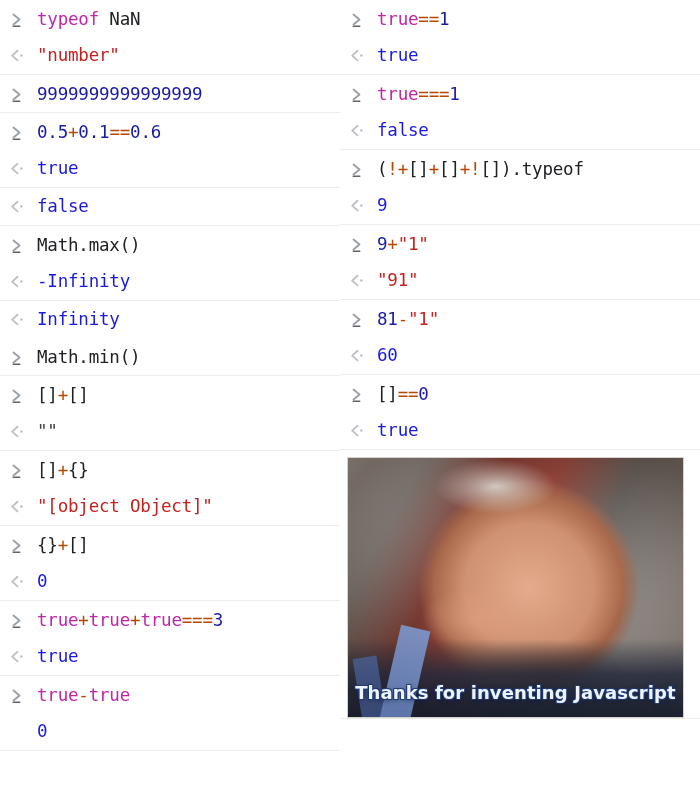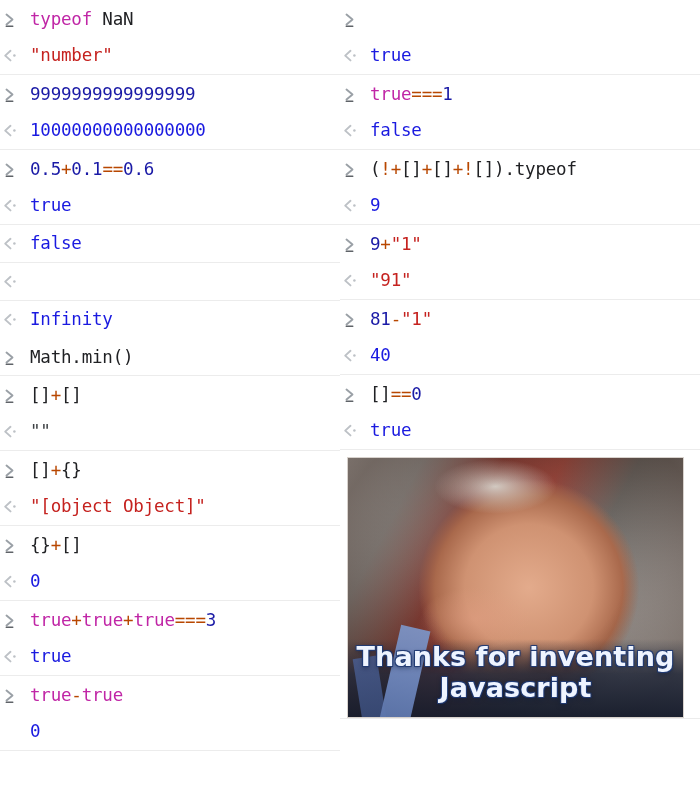--- a/index.html
+++ b/index.html
@@ -35,20 +35,21 @@
     border-bottom: 1px solid #ececec;
     position: relative;
   }
   .group:first-child { border-top: 0; }
 
   .line {
     display: flex;
     align-items: flex-start;
     height: 36px;
     line-height: 36px;
+    padding-left: 7px;
     white-space: pre;
     font-size: 17.5px;
     letter-spacing: -0.2px;
   }
   .line.input  { padding-top: 1px; }
   .line.output { padding-bottom: 1px; }
 
   
   .marker {
     flex: 0 0 auto;
@@ -125,21 +126,21 @@
     background: linear-gradient(180deg, #4a5f94 0%, #3c5080 100%);
     transform: rotate(-9deg);
     opacity: 0.8;
   }
   .meme-caption {
     position: absolute;
     left: 0; right: 0; bottom: 14px;
     text-align: center;
     font-family: "DejaVu Sans", "Liberation Sans", sans-serif;
     font-weight: bold;
-    font-size: 27px;
+    font-size: 18px;
     color: #eef4ff;
     letter-spacing: 0.1px;
     text-shadow:
        0 0 2px rgba(40,70,130,0.95),
        1px 1px 0 rgba(30,55,110,0.85),
       -1px 1px 0 rgba(30,55,110,0.85),
        1px -1px 0 rgba(30,55,110,0.85),
       -1px -1px 0 rgba(30,55,110,0.85),
        0 2px 5px rgba(10,25,60,0.6);
   }
@@ -177,29 +178,20 @@
   <div class="group">
     <div class="line input">
       <span class="marker">
         <svg width="16" height="16" viewBox="0 0 16 16" aria-hidden="true">
           <path d="M3.5 2.5 L9.5 7.5 L3.5 12.5" fill="none" stroke="#9aa0a6" stroke-width="1.9" stroke-linecap="round" stroke-linejoin="round"></path>
           <path d="M3.2 14.2 H9.8" fill="none" stroke="#5f6368" stroke-width="1.4" stroke-linecap="round"></path>
         </svg>
       </span>
       <span class="code"><span class="t-num">9999999999999999</span></span>
     </div>
-    <div class="line output">
-      <span class="marker">
-        <svg width="18" height="16" viewBox="0 0 18 16" aria-hidden="true">
-          <path d="M7.5 2.8 L2.2 7.6 L7.5 12.4" fill="none" stroke="#bdc1c6" stroke-width="1.9" stroke-linecap="round" stroke-linejoin="round"></path>
-          <circle cx="11.4" cy="7.6" r="1.25" fill="#bdc1c6"></circle>
-        </svg>
-      </span>
-      <span class="code t-num-out">10000000000000000</span>
-    </div>
   </div>
 
   <div class="group">
     <div class="line input">
       <span class="marker">
         <svg width="16" height="16" viewBox="0 0 16 16" aria-hidden="true">
           <path d="M3.5 2.5 L9.5 7.5 L3.5 12.5" fill="none" stroke="#9aa0a6" stroke-width="1.9" stroke-linecap="round" stroke-linejoin="round"></path>
           <path d="M3.2 14.2 H9.8" fill="none" stroke="#5f6368" stroke-width="1.4" stroke-linecap="round"></path>
         </svg>
       </span>
@@ -222,27 +214,37 @@
         <svg width="18" height="16" viewBox="0 0 18 16" aria-hidden="true">
           <path d="M7.5 2.8 L2.2 7.6 L7.5 12.4" fill="none" stroke="#bdc1c6" stroke-width="1.9" stroke-linecap="round" stroke-linejoin="round"></path>
           <circle cx="11.4" cy="7.6" r="1.25" fill="#bdc1c6"></circle>
         </svg>
       </span>
       <span class="code t-bool-out">false</span>
     </div>
   </div>
 
   <div class="group">
-    <div class="line output">
-      <span class="marker">
-        <svg width="18" height="16" viewBox="0 0 18 16" aria-hidden="true">
-          <path d="M7.5 2.8 L2.2 7.6 L7.5 12.4" fill="none" stroke="#bdc1c6" stroke-width="1.9" stroke-linecap="round" stroke-linejoin="round"></path>
-          <circle cx="11.4" cy="7.6" r="1.25" fill="#bdc1c6"></circle>
-        </svg>
-      </span>
+    <div class="line input">
+      <span class="marker">
+        <svg width="16" height="16" viewBox="0 0 16 16" aria-hidden="true">
+          <path d="M3.5 2.5 L9.5 7.5 L3.5 12.5" fill="none" stroke="#9aa0a6" stroke-width="1.9" stroke-linecap="round" stroke-linejoin="round"></path>
+          <path d="M3.2 14.2 H9.8" fill="none" stroke="#5f6368" stroke-width="1.4" stroke-linecap="round"></path>
+        </svg>
+      </span>
+      <span class="code"><span class="t-plain">Math.max()</span></span>
+    </div>
+    <div class="line output">
+      <span class="marker">
+        <svg width="18" height="16" viewBox="0 0 18 16" aria-hidden="true">
+          <path d="M7.5 2.8 L2.2 7.6 L7.5 12.4" fill="none" stroke="#bdc1c6" stroke-width="1.9" stroke-linecap="round" stroke-linejoin="round"></path>
+          <circle cx="11.4" cy="7.6" r="1.25" fill="#bdc1c6"></circle>
+        </svg>
+      </span>
+      <span class="code t-num-out">-Infinity</span>
     </div>
   </div>
 
   <div class="group">
     <div class="line output">
       <span class="marker">
         <svg width="18" height="16" viewBox="0 0 18 16" aria-hidden="true">
           <path d="M7.5 2.8 L2.2 7.6 L7.5 12.4" fill="none" stroke="#bdc1c6" stroke-width="1.9" stroke-linecap="round" stroke-linejoin="round"></path>
           <circle cx="11.4" cy="7.6" r="1.25" fill="#bdc1c6"></circle>
         </svg>
@@ -365,20 +367,21 @@
 
   <div class="col col-right">
   <div class="group">
     <div class="line input">
       <span class="marker">
         <svg width="16" height="16" viewBox="0 0 16 16" aria-hidden="true">
           <path d="M3.5 2.5 L9.5 7.5 L3.5 12.5" fill="none" stroke="#9aa0a6" stroke-width="1.9" stroke-linecap="round" stroke-linejoin="round"></path>
           <path d="M3.2 14.2 H9.8" fill="none" stroke="#5f6368" stroke-width="1.4" stroke-linecap="round"></path>
         </svg>
       </span>
+      <span class="code"><span class="t-keyword">true</span><span class="t-op">==</span><span class="t-num">1</span></span>
     </div>
     <div class="line output">
       <span class="marker">
         <svg width="18" height="16" viewBox="0 0 18 16" aria-hidden="true">
           <path d="M7.5 2.8 L2.2 7.6 L7.5 12.4" fill="none" stroke="#bdc1c6" stroke-width="1.9" stroke-linecap="round" stroke-linejoin="round"></path>
           <circle cx="11.4" cy="7.6" r="1.25" fill="#bdc1c6"></circle>
         </svg>
       </span>
       <span class="code t-bool-out">true</span>
     </div>
@@ -457,21 +460,21 @@
       </span>
       <span class="code"><span class="t-num">81</span><span class="t-op">-</span><span class="t-str">"1"</span></span>
     </div>
     <div class="line output">
       <span class="marker">
         <svg width="18" height="16" viewBox="0 0 18 16" aria-hidden="true">
           <path d="M7.5 2.8 L2.2 7.6 L7.5 12.4" fill="none" stroke="#bdc1c6" stroke-width="1.9" stroke-linecap="round" stroke-linejoin="round"></path>
           <circle cx="11.4" cy="7.6" r="1.25" fill="#bdc1c6"></circle>
         </svg>
       </span>
-      <span class="code t-num-out">40</span>
+      <span class="code t-num-out">60</span>
     </div>
   </div>
 
   <div class="group">
     <div class="line input">
       <span class="marker">
         <svg width="16" height="16" viewBox="0 0 16 16" aria-hidden="true">
           <path d="M3.5 2.5 L9.5 7.5 L3.5 12.5" fill="none" stroke="#9aa0a6" stroke-width="1.9" stroke-linecap="round" stroke-linejoin="round"></path>
           <path d="M3.2 14.2 H9.8" fill="none" stroke="#5f6368" stroke-width="1.4" stroke-linecap="round"></path>
         </svg>

